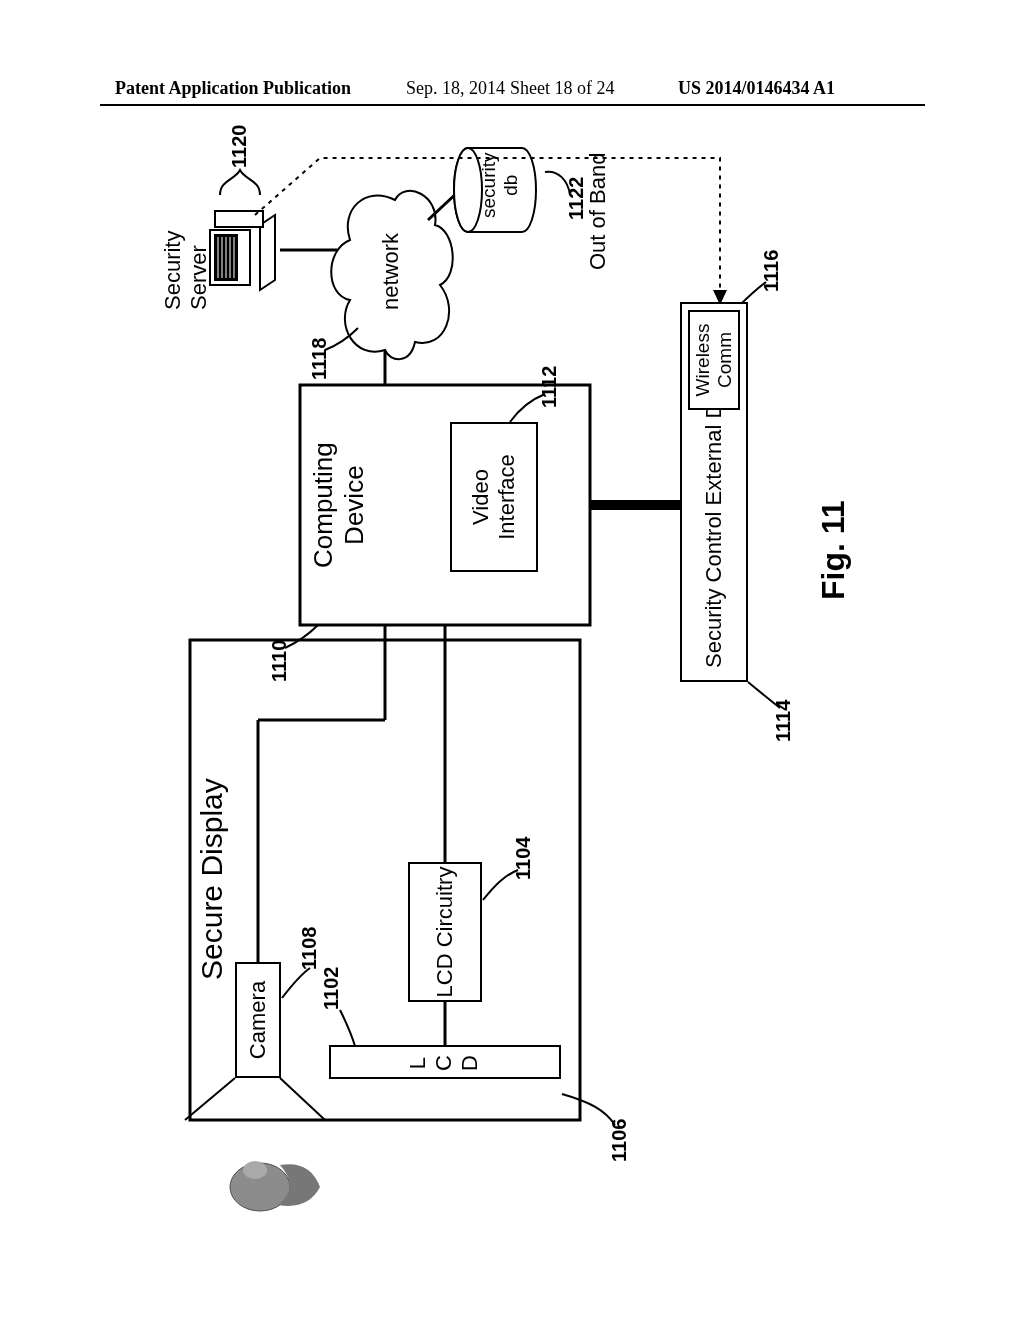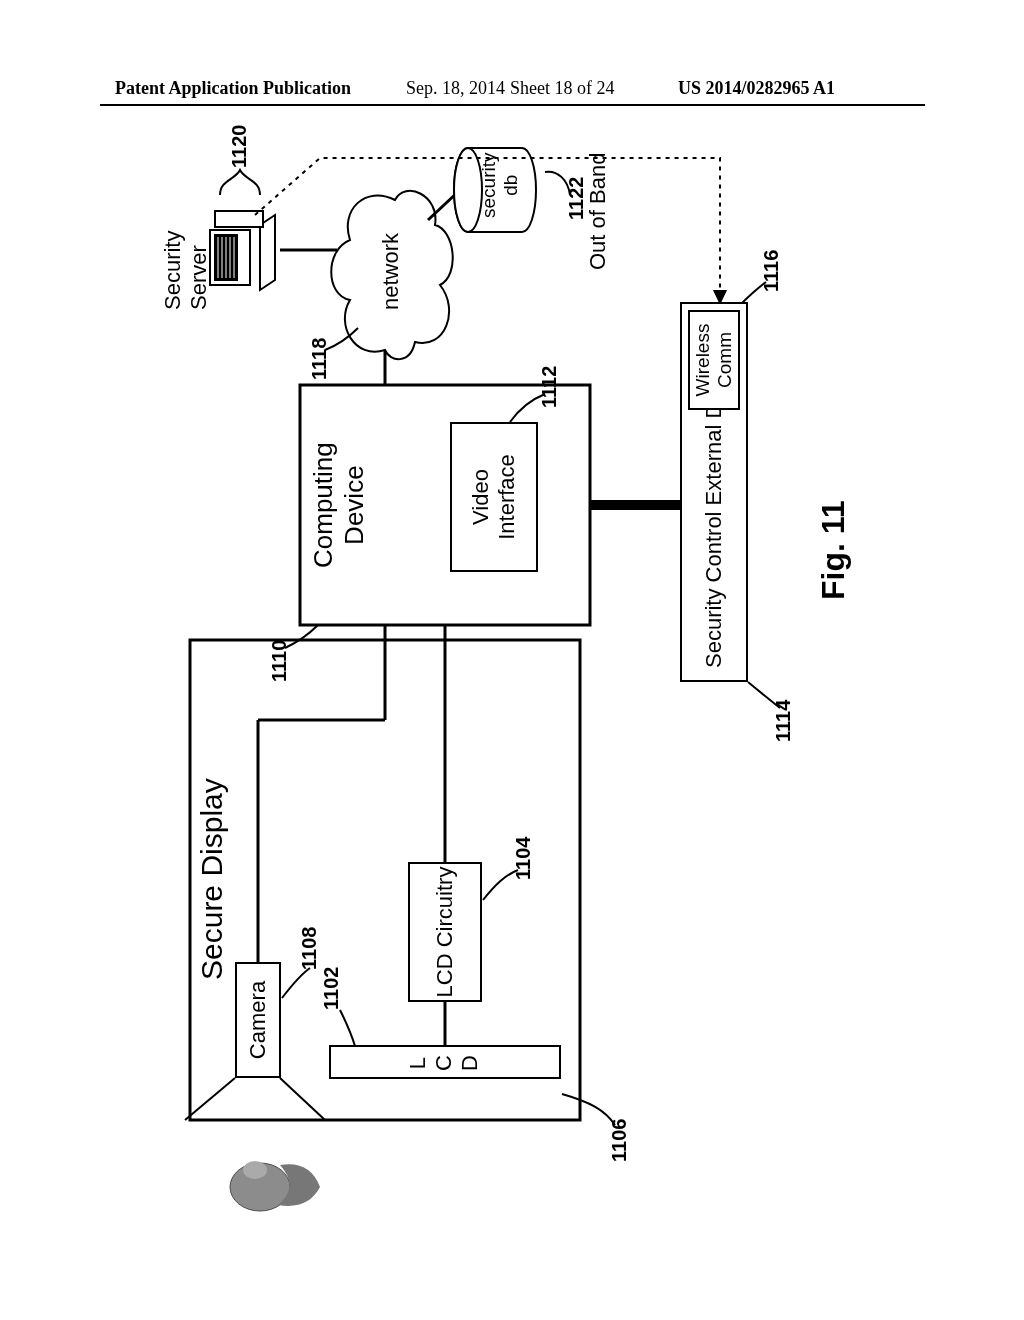--- a/index.html
+++ b/index.html
@@ -113,21 +113,21 @@
 </style>
 </head>
 <body>
 
 <div class="page">
 
   <div class="header">
     <span class="pub">Patent Application Publication</span>
     <span class="date">Sep. 18, 2014</span>
     <span class="sheet">Sheet 18 of 24</span>
-    <span class="docnum">US 2014/0282965 A1</span>
+    <span class="docnum">US 2014/0146434 A1</span>
   </div>
   <div class="header-rule"></div>
 
   <div class="diagram-zone">
     <div class="diagram-inner">
 
       <svg class="conn" viewBox="0 0 1030 720">
 
         <rect x="60" y="40" width="480" height="390" fill="none" stroke="#000" stroke-width="3"></rect>
 

